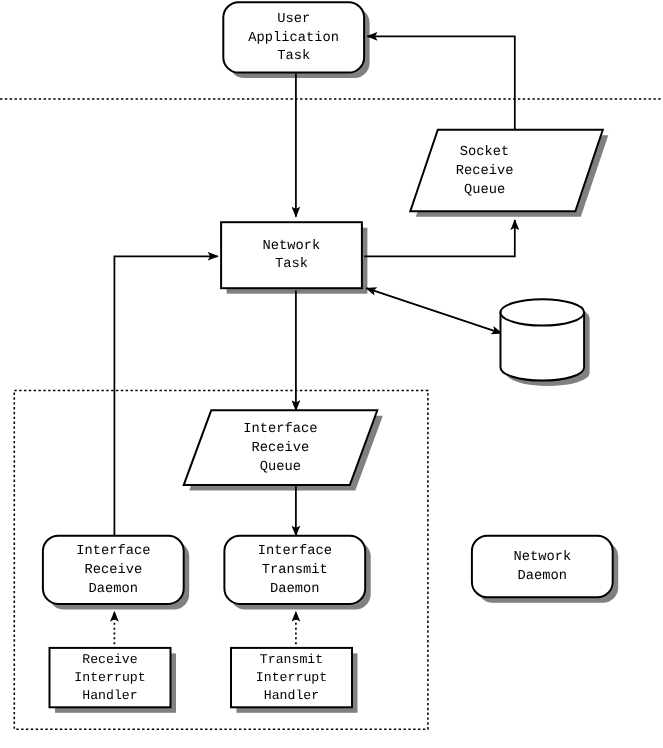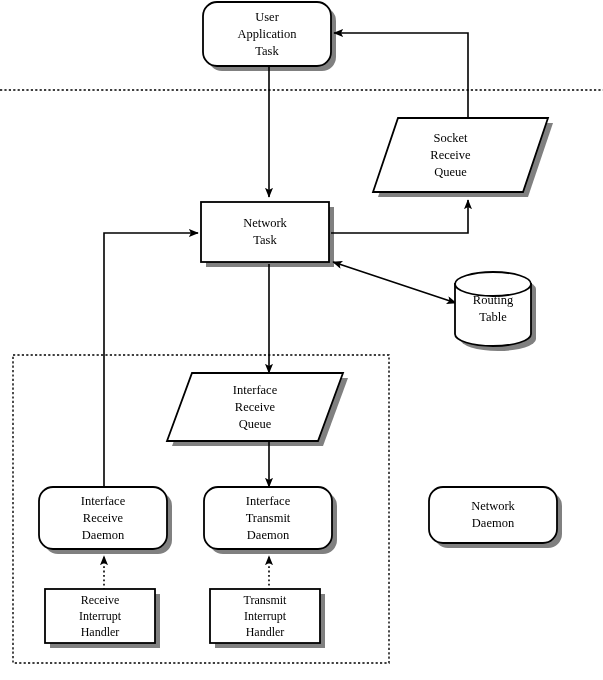--- a/index.html
+++ b/index.html
@@ -26,21 +26,21 @@
     width: 603px;
     height: 680px;
   }
   .node-label {
     position: absolute;
     display: flex;
     flex-direction: column;
     align-items: center;
     justify-content: center;
     text-align: center;
-    font-family: Liberation Serif, serif;
+    font-family: Liberation Mono, monospace;
     font-size: 12.5px;
     line-height: 17px;
     color: #000000;
     pointer-events: none;
     white-space: pre;
   }
   .node-label span { display: block; }
 </style>
 </head>
 <body>
@@ -122,35 +122,31 @@
       <rect x="210" y="589" width="110" height="54"></rect>
     </g>
   </svg>
 
   <div class="node-label" style="left:203px; top:2px; width:128px; height:64px;">
     <span>User</span>
     <span>Application</span>
     <span>Task</span>
   </div>
 
-  <div class="node-label" style="left:388px; top:118px; width:125px; height:74px;align-items:center;">
+  <div class="node-label" style="left:378px; top:118px; width:125px; height:74px;align-items:center;">
     <span>Socket</span>
     <span>Receive</span>
     <span>Queue</span>
   </div>
 
   <div class="node-label" style="left:201px; top:202px; width:128px; height:60px;">
     <span>Network</span>
     <span>Task</span>
   </div>
 
-  <div class="node-label" style="left:455px; top:284px; width:76px; height:50px;">
-    <span>Routing</span>
-    <span>Table</span>
-  </div>
 
   <div class="node-label" style="left:192px; top:373px; width:126px; height:68px;">
     <span>Interface</span>
     <span>Receive</span>
     <span>Queue</span>
   </div>
 
   <div class="node-label" style="left:39px; top:487px; width:128px; height:62px;">
     <span>Interface</span>
     <span>Receive</span>

